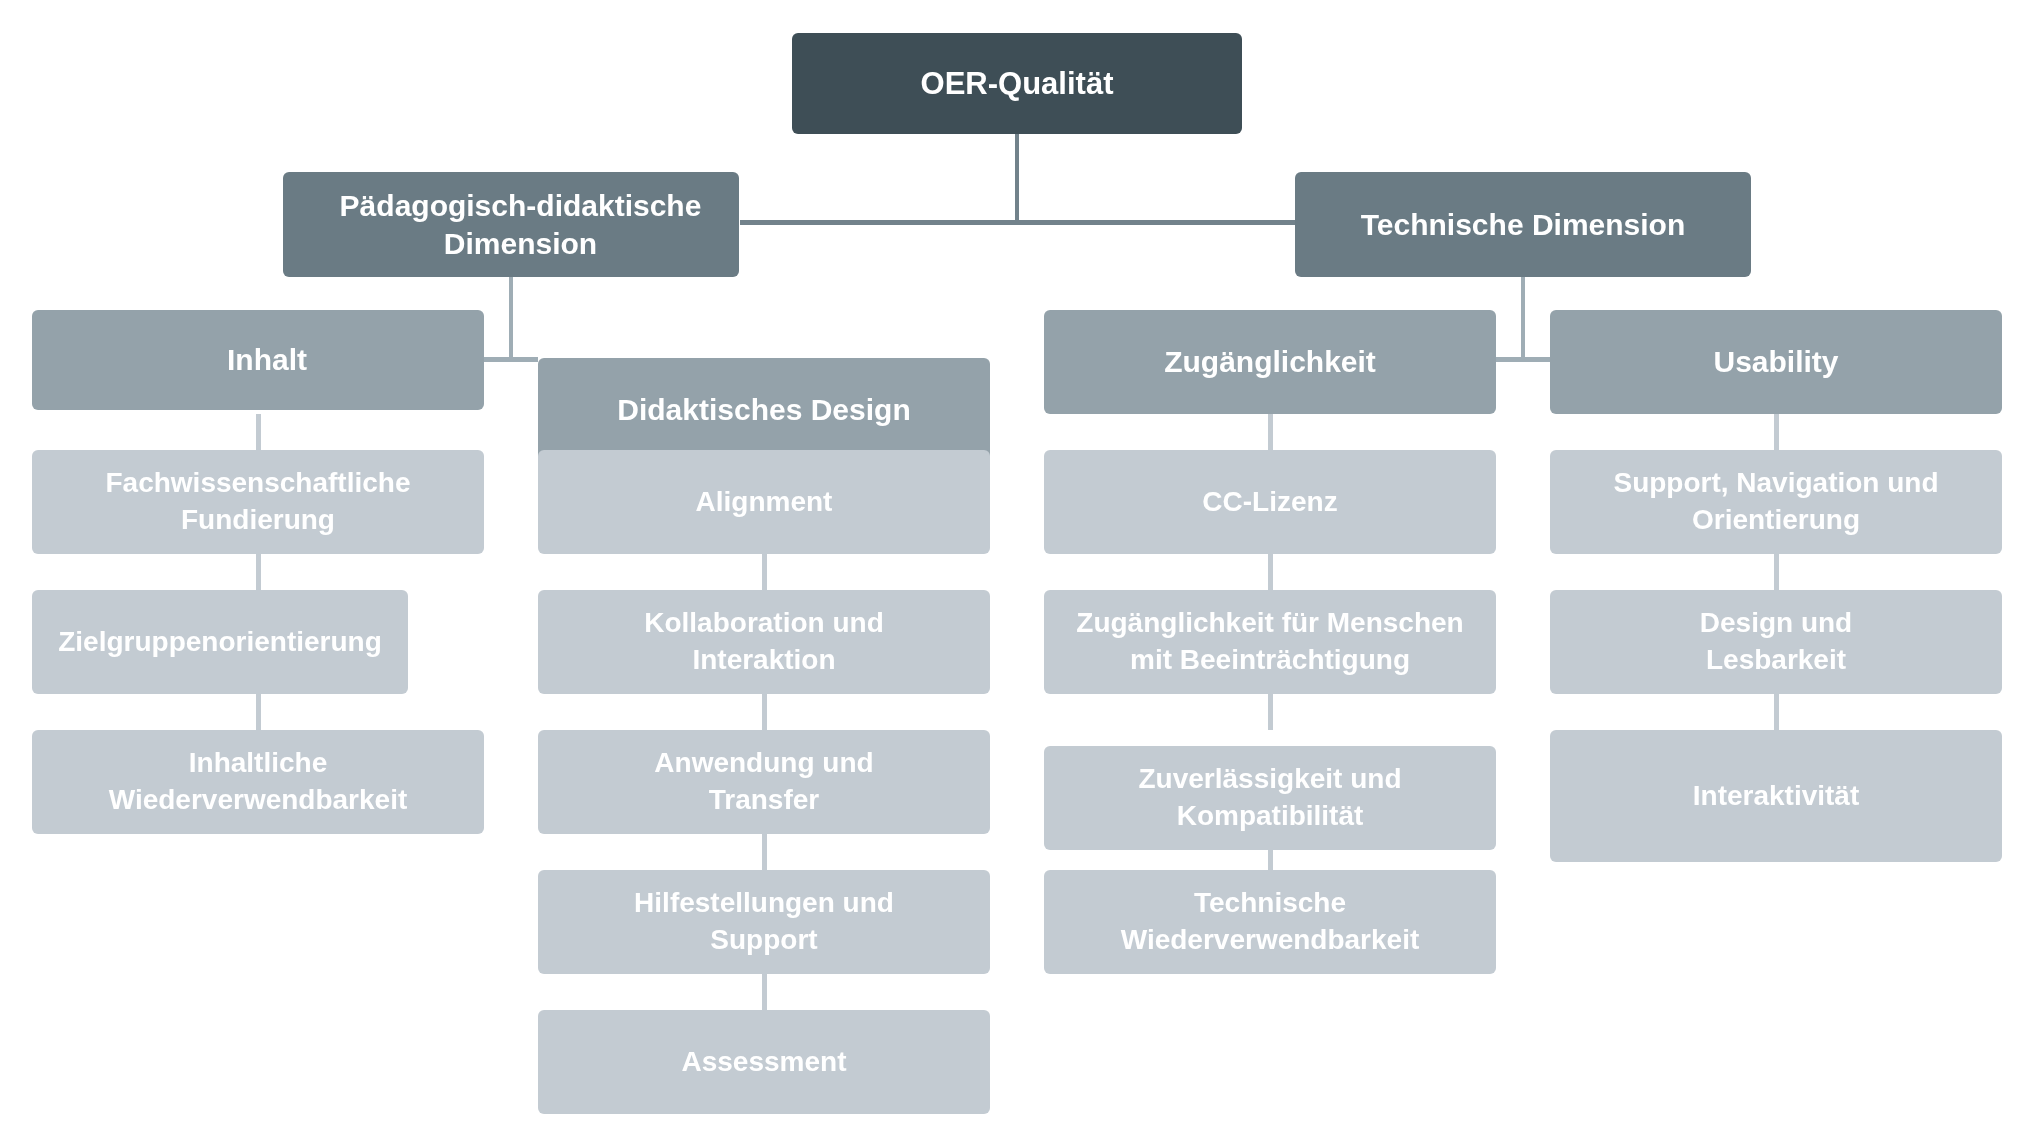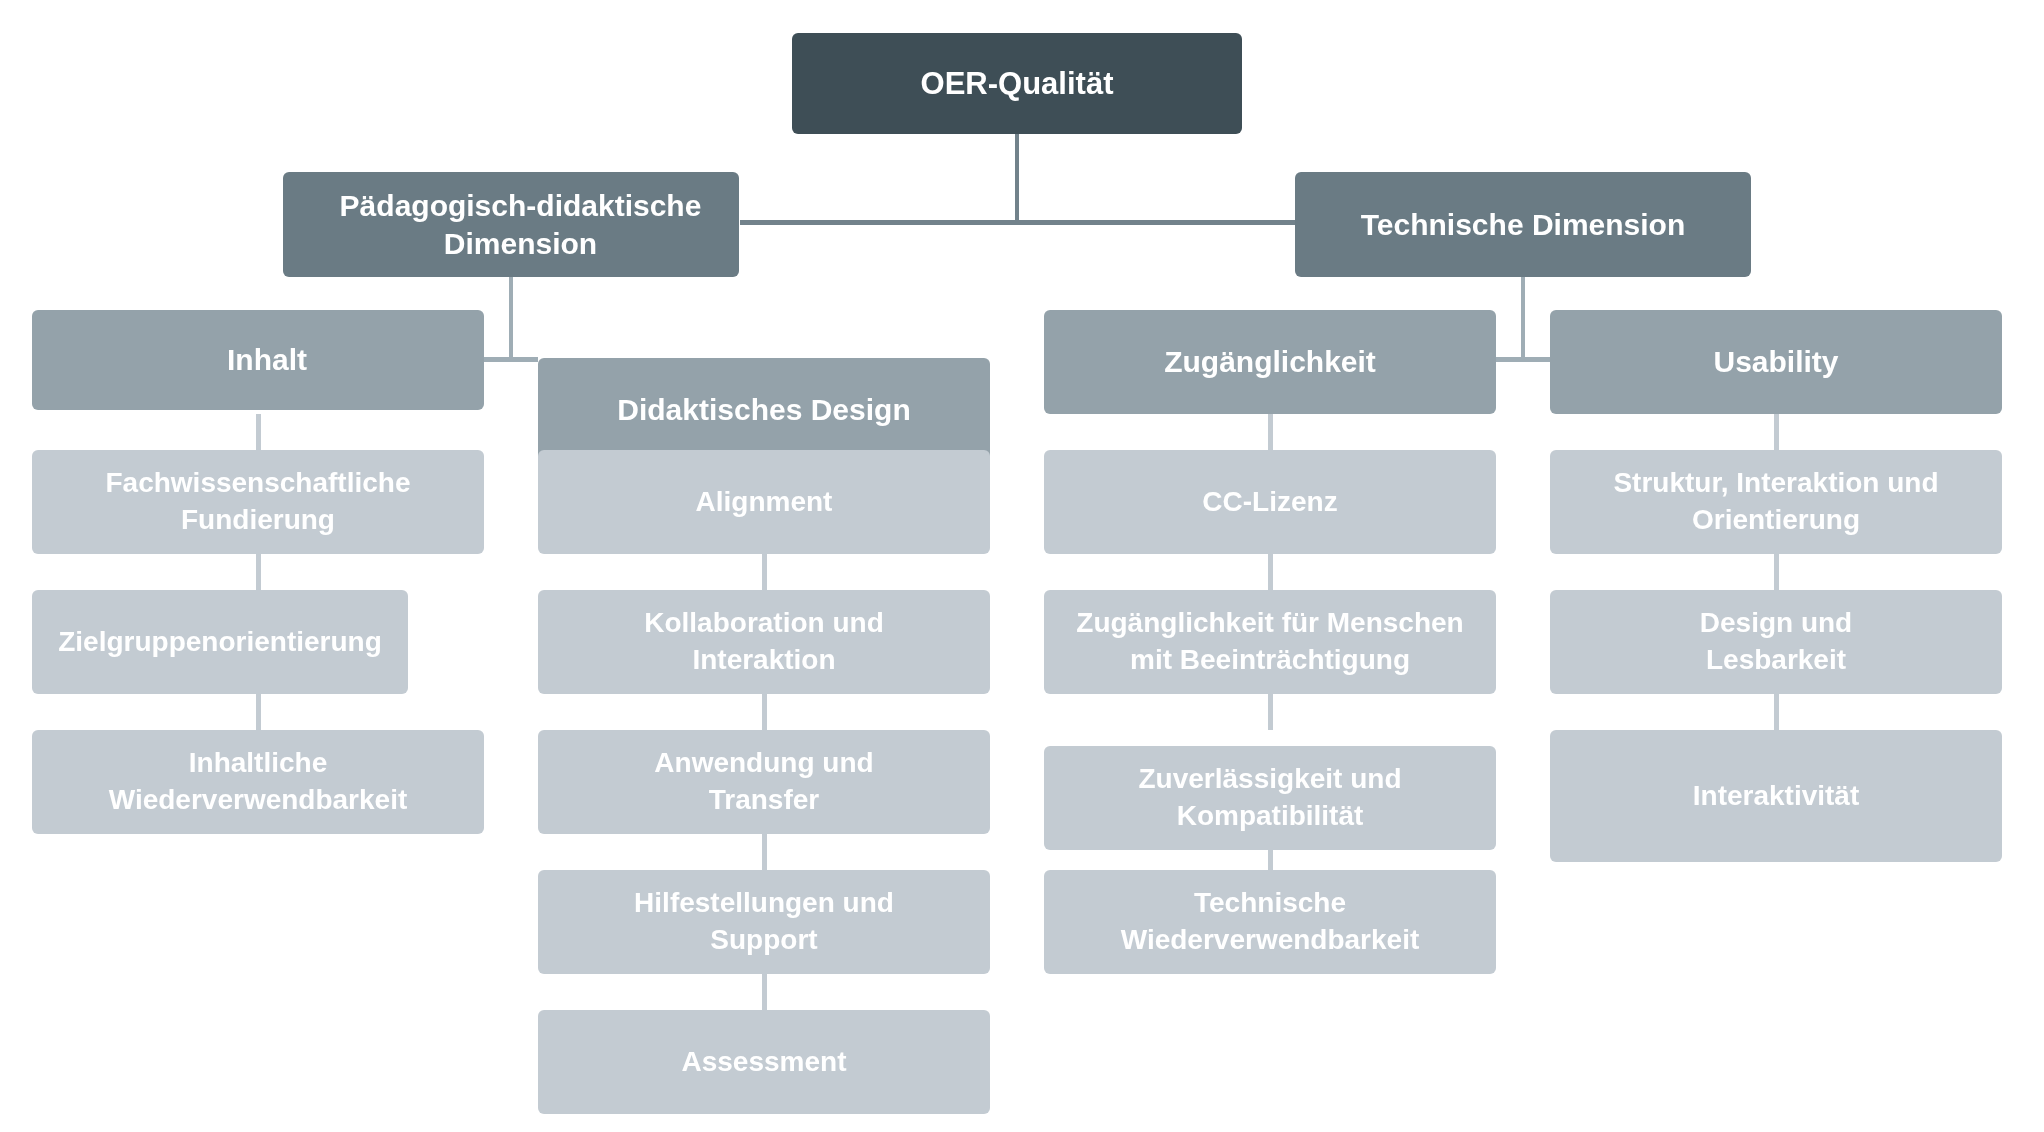--- a/index.html
+++ b/index.html
@@ -97,19 +97,19 @@
   <div class="box leaf" style="left:538px; top:1010px; width:452px; height:104px;">Assessment</div>
 
   <div class="box leaf" style="left:1044px; top:450px; width:452px; height:104px;">CC-Lizenz</div>
   <div class="box leaf" style="left:1044px; top:590px; width:452px; height:104px;">Zugänglichkeit für Menschen
 mit Beeinträchtigung</div>
   <div class="box leaf" style="left:1044px; top:730px; width:452px; height:104px;margin-top:16px;">Zuverlässigkeit und
 Kompatibilität</div>
   <div class="box leaf" style="left:1044px; top:870px; width:452px; height:104px;">Technische
 Wiederverwendbarkeit</div>
 
-  <div class="box leaf" style="left:1550px; top:450px; width:452px; height:104px;">Struktur, Interaktion und
+  <div class="box leaf" style="left:1550px; top:450px; width:452px; height:104px;">Support, Navigation und
 Orientierung</div>
   <div class="box leaf" style="left:1550px; top:590px; width:452px; height:104px;">Design und
 Lesbarkeit</div>
   <div class="box leaf" style="left:1550px; top:730px; width:452px; height:132px;">Interaktivität</div>
 
 </div>
 
 </body></html>

